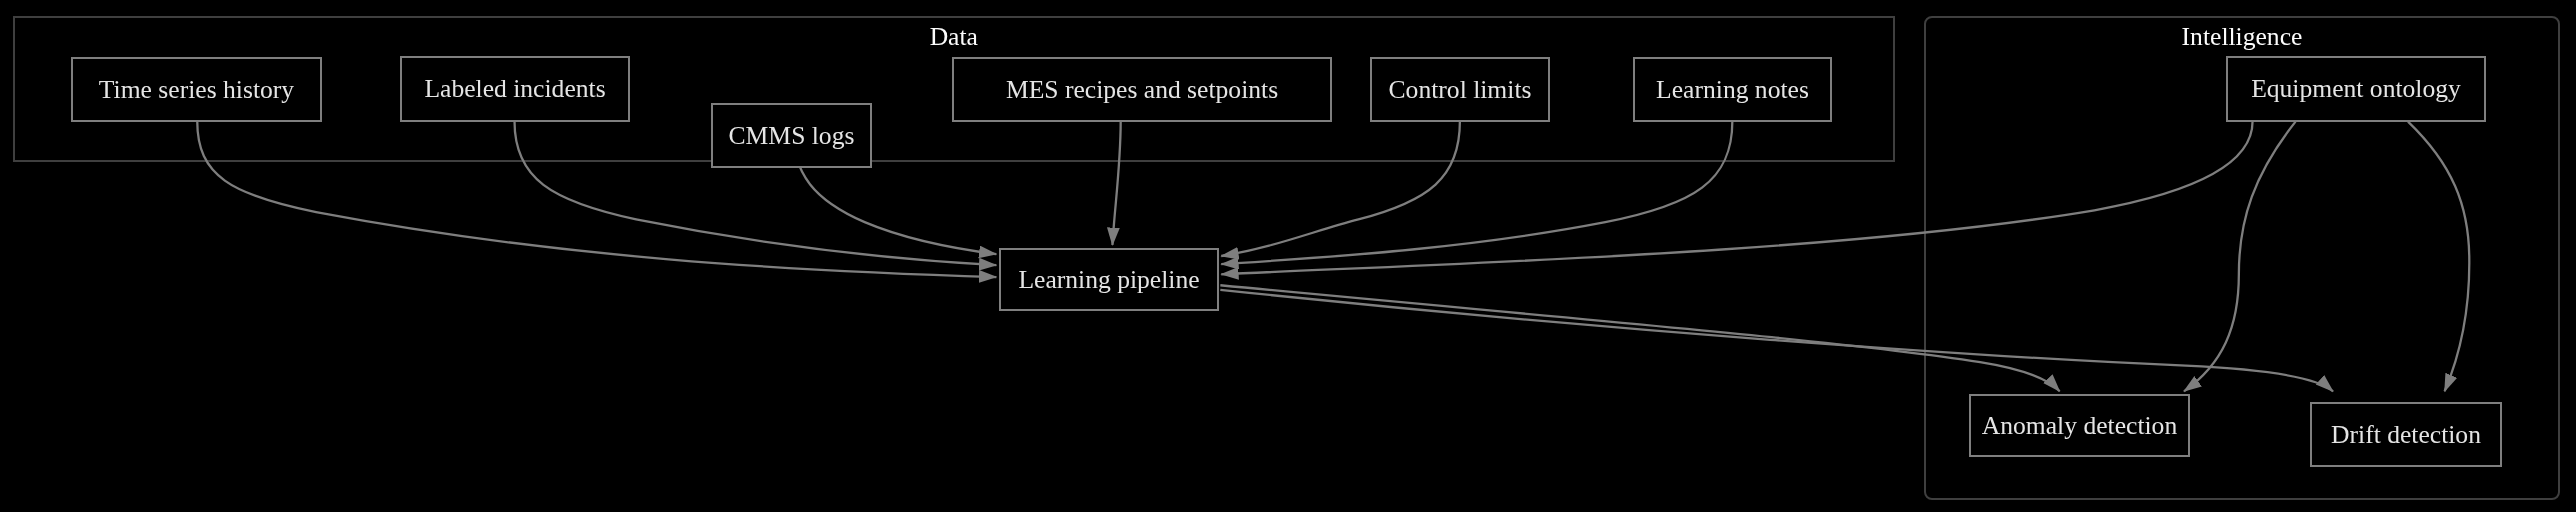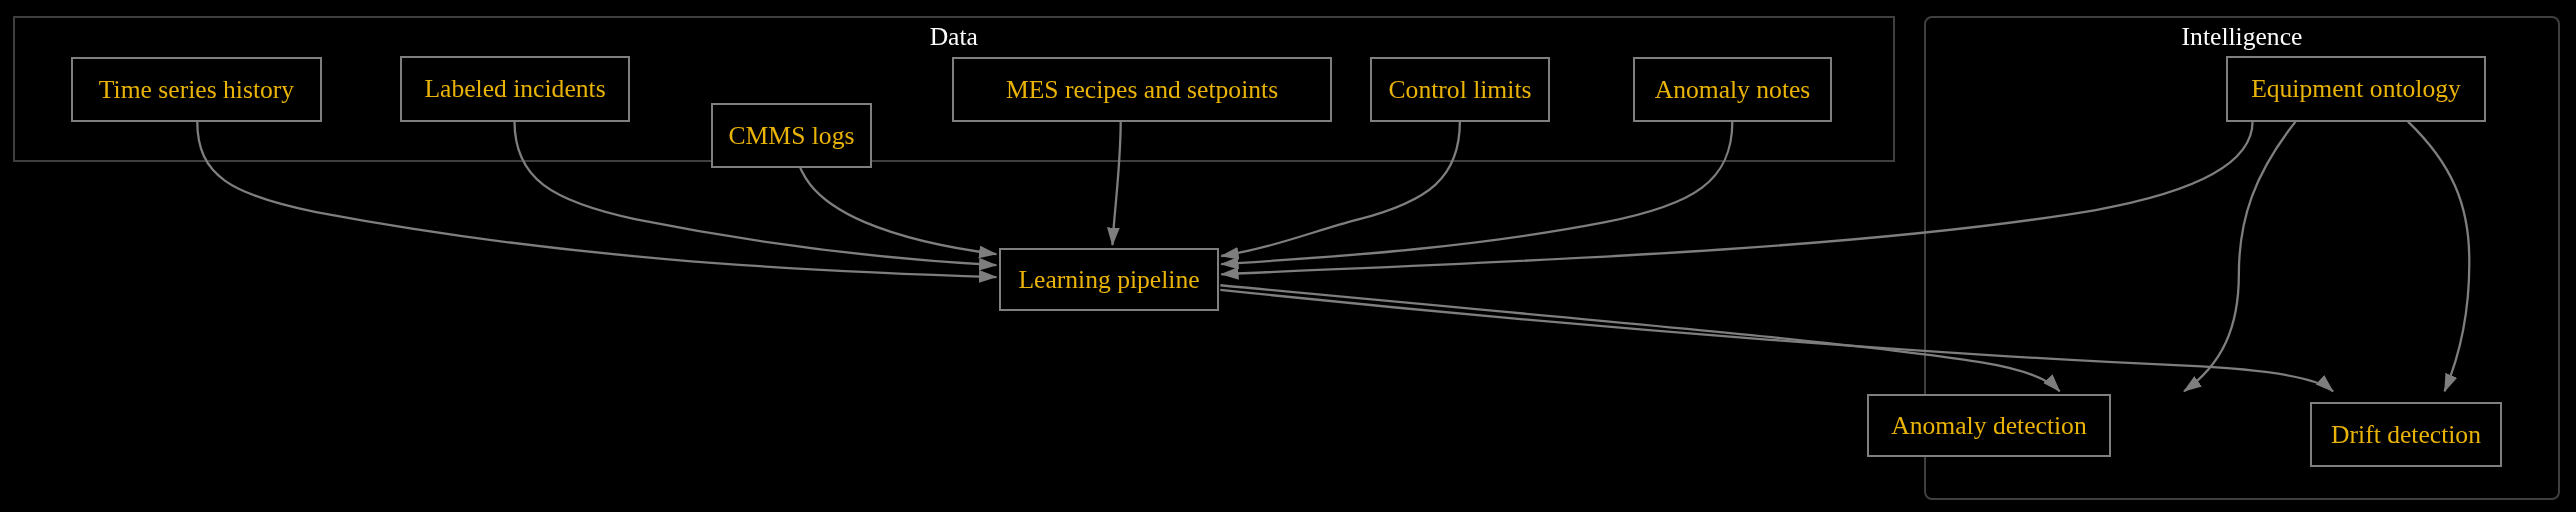--- a/index.html
+++ b/index.html
@@ -43,21 +43,21 @@
   .node {
     position: absolute;
     border: 2.7px solid #7f7f7f;
     box-sizing: border-box;
     background: #000000;
     display: flex;
     align-items: center;
     justify-content: center;
   }
   .node-label {
-    color: #eab308;
+    color: #e5e5e5;
     font-size: 25.6px;
     white-space: nowrap;
   }
   .edge {
     stroke: #7e7e7e;
     stroke-width: 2.5;
     fill: none;
   }
 </style>
 </head>
@@ -100,29 +100,29 @@
   <div class="node" style="left:711px; top:57px; width:161px; height:65px;margin-top:46px;">
     <span class="node-label">CMMS logs</span>
   </div>
   <div class="node" style="left:952px; top:57px; width:380px; height:65px;">
     <span class="node-label">MES recipes and setpoints</span>
   </div>
   <div class="node" style="left:1370px; top:57px; width:180px; height:65px;">
     <span class="node-label">Control limits</span>
   </div>
   <div class="node" style="left:1633px; top:57px; width:199px; height:65px;">
-    <span class="node-label">Anomaly notes</span>
+    <span class="node-label">Learning notes</span>
   </div>
   <div class="node" style="left:2226px; top:56px; width:260px; height:66px;">
     <span class="node-label">Equipment ontology</span>
   </div>
   <div class="node" style="left:999px; top:248px; width:220px; height:63px;">
     <span class="node-label">Learning pipeline</span>
   </div>
-  <div class="node" style="left:1867px; top:394px; width:244px; height:63px;">
+  <div class="node" style="left:1969px; top:394px; width:221px; height:63px;">
     <span class="node-label">Anomaly detection</span>
   </div>
   <div class="node" style="left:2310px; top:394px; width:192px; height:65px;margin-top:8px;">
     <span class="node-label">Drift detection</span>
   </div>
 
 </div>
 
 
 </body></html>

